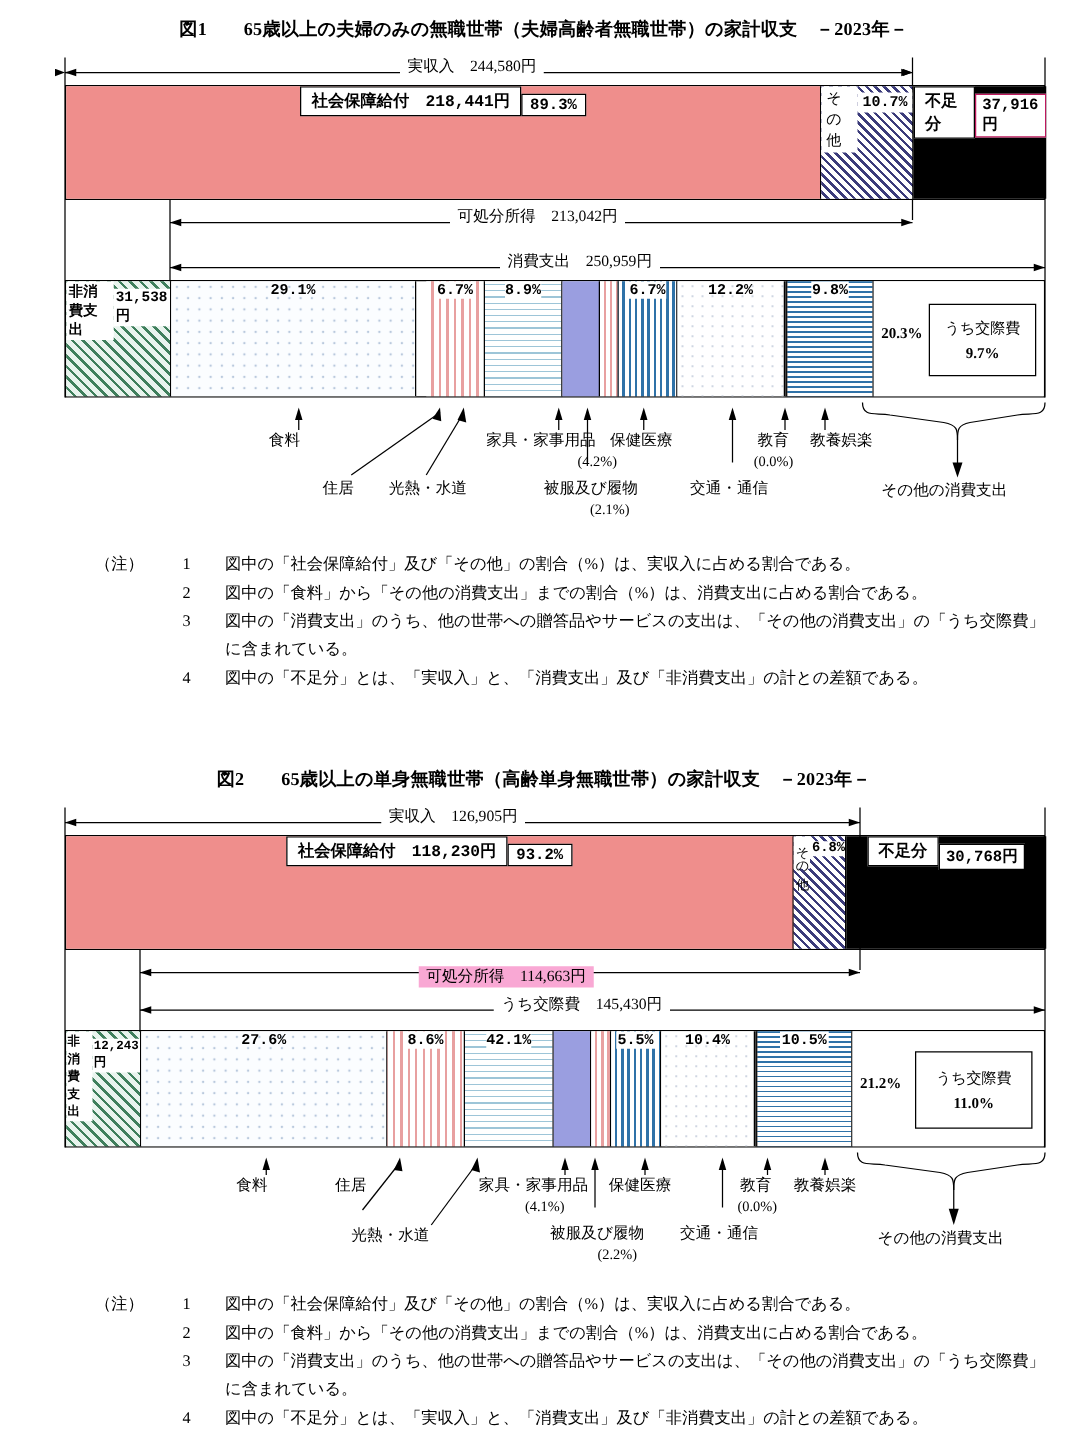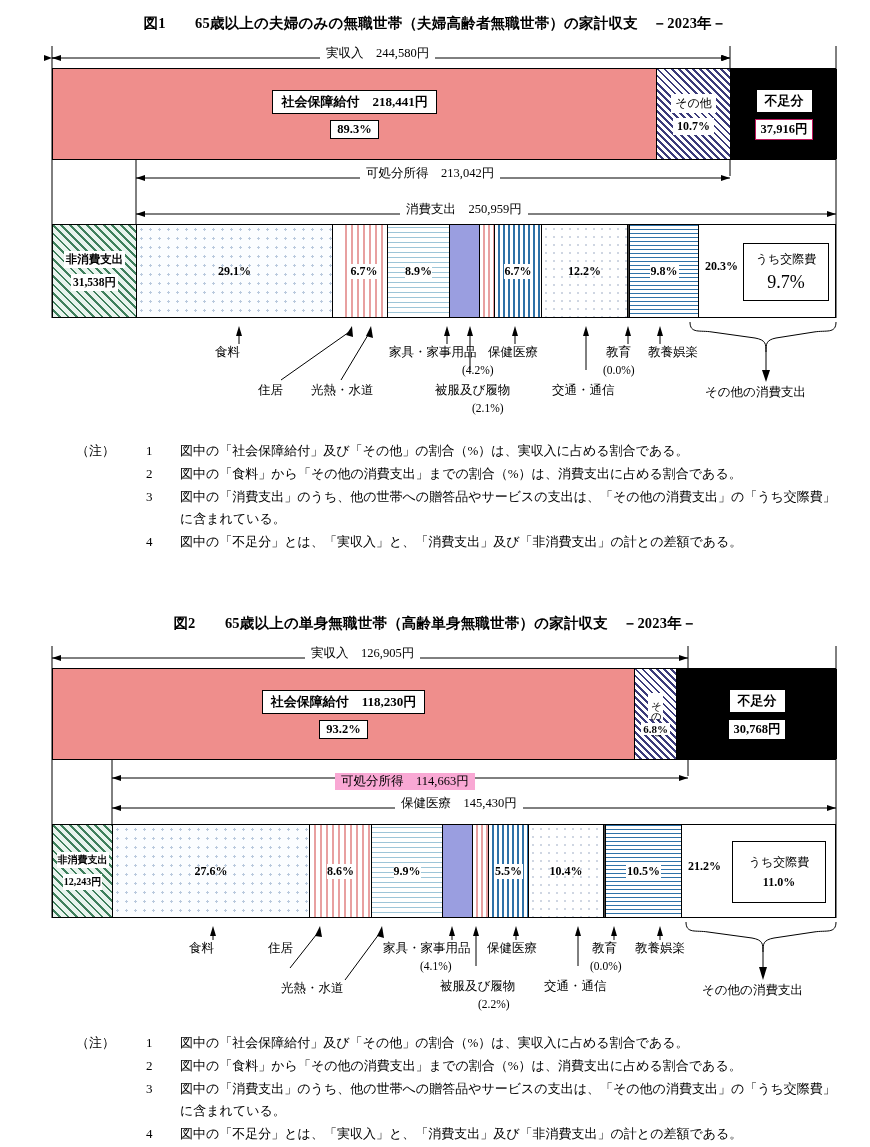--- a/index.html
+++ b/index.html
@@ -16,21 +16,21 @@
   .figure-block { position: relative; }
   .fig-title {
     text-align: center;
     font-weight: bold;
     font-size: 14.5px;
     letter-spacing: .2px;
   }
   .bar { position: absolute; border: 1px solid #000; }
   .seg { position: absolute; top:0; bottom:0; border-right: 1px solid #000; overflow:hidden; }
   .seg:last-child { border-right: none; }
-  .center-text { display:flex; flex-direction:column; align-items:center; justify-content:center; height:100%; }
+  .center-text { display:flex; flex-direction:row; align-items:flex-start; justify-content:center; height:100%;font-family:Liberation Mono, monospace; }
 
   .boxed-label {
     background:#fff;
     border:1px solid #000;
     padding: 2px 8px;
     font-weight: bold;
     font-size: 13px;
     display:inline-block;
   }
   .pct { font-weight:bold; font-size:12.5px; background:#fff; border:1px solid #000; padding:1px 6px; display:inline-block; margin-top:6px;}
@@ -201,21 +201,21 @@
       repeating-linear-gradient(0deg, #fff 0 3px, #2f72a8 3px 4px);">
       <div class="center-text">
           <span class="pct-plain" style="background:#fff; padding:0 1px;">9.8%</span>
         </div>
     </div>
 
     <div class="seg" style="left:646px; width:136px; background:#fff; border-right:none;">
       <div style="position:absolute; left:6px; top:34px; font-size:12px; font-weight:bold;">20.3%</div>
       <div style="position:absolute; left:44px; top:18px; width:86px; height:58px; border:1px solid #000; background:#fff; display:flex; flex-direction:column; align-items:center; justify-content:center;">
         <span style="font-size:12px;">うち交際費</span>
-        <span style="font-size:18px; font-weight:normal; margin-top:4px;">9.7%</span>
+        <span style="font-size:12px; font-weight:bold; margin-top:4px;">9.7%</span>
       </div>
     </div>
   </div>
 
   <div class="caption" style="left:215px; top:344px;">食料</div>
   <div class="caption" style="left:258px; top:382px;">住居</div>
   <div class="caption" style="left:311px; top:382px;">光熱・水道</div>
   <div class="caption" style="left:389px; top:344px;">家具・家事用品</div>
   <div class="caption" style="left:425px; top:364px; font-size:11.5px;padding-left:37px;">(4.2%)</div>
   <div class="caption" style="left:435px; top:382px;">被服及び履物</div>
@@ -289,21 +289,21 @@
     <polygon points="660,326 657,336 663,336" fill="#000"></polygon>
 
     <path d="M686,322 C686,334 696,330 708,332 L752,338 C763,340 763,344 763,352" fill="none" stroke="#000"></path>
     <path d="M836,322 C836,334 826,330 814,332 L774,338 C763,340 763,344 763,352" fill="none" stroke="#000"></path>
     <line x1="763" y1="352" x2="763" y2="374" stroke="#000"></line>
     <polygon points="763,380 759,367 767,367" fill="#000"></polygon>
   </svg>
 
   <div class="caption" style="left:305px; top:45px; background:#fff; padding:0 6px;">実収入　126,905円</div>
   <div class="caption" style="left:335px; top:173px; background:#f9a8d4; padding:0 6px;text-align:right;">可処分所得　114,663円</div>
-  <div class="caption" style="left:395px; top:195px; background:#fff; padding:0 6px;">保健医療　145,430円</div>
+  <div class="caption" style="left:395px; top:195px; background:#fff; padding:0 6px;">うち交際費　145,430円</div>
 
   <div class="bar" style="left:52px; top:68px; width:784px; height:92px;">
     <div class="seg" style="left:0; width:582px; background:#ef8e8c;">
       <div class="center-text">
         <span class="boxed-label">社会保障給付　118,230円</span>
         <span class="pct">93.2%</span>
       </div>
     </div>
     <div class="seg" style="left:582px; width:42px; background:
       repeating-linear-gradient(45deg, #ffffff 0 3px, #3b3b7a 3px 5px);">
@@ -336,21 +336,21 @@
     </div>
     <div class="seg" style="left:257px; width:62px; background:
       repeating-linear-gradient(90deg, #fff 0 4px, #e8a0a0 4px 6px);">
       <div class="center-text">
           <span class="pct-plain" style="background:#fff;">8.6%</span>
         </div>
     </div>
     <div class="seg" style="left:319px; width:71px; background:
       repeating-linear-gradient(0deg, #fff 0 4px, #9dc5d8 4px 5px);">
       <div class="center-text">
-          <span class="pct-plain" style="background:#fff;">9.9%</span>
+          <span class="pct-plain" style="background:#fff;">42.1%</span>
         </div>
     </div>
     <div class="seg" style="left:390px; width:30px; background:#9a9ee0;"></div>
     <div class="seg" style="left:420px; width:16px; background:
       repeating-linear-gradient(90deg, #fff 0 3px, #e8a0a0 3px 5px);"></div>
     <div class="seg" style="left:436px; width:40px; background:
       repeating-linear-gradient(90deg, #fff 0 3px, #2f72a8 3px 5px);">
       <div class="center-text">
           <span class="pct-plain" style="background:#fff; padding:0 1px;">5.5%</span>
         </div>

